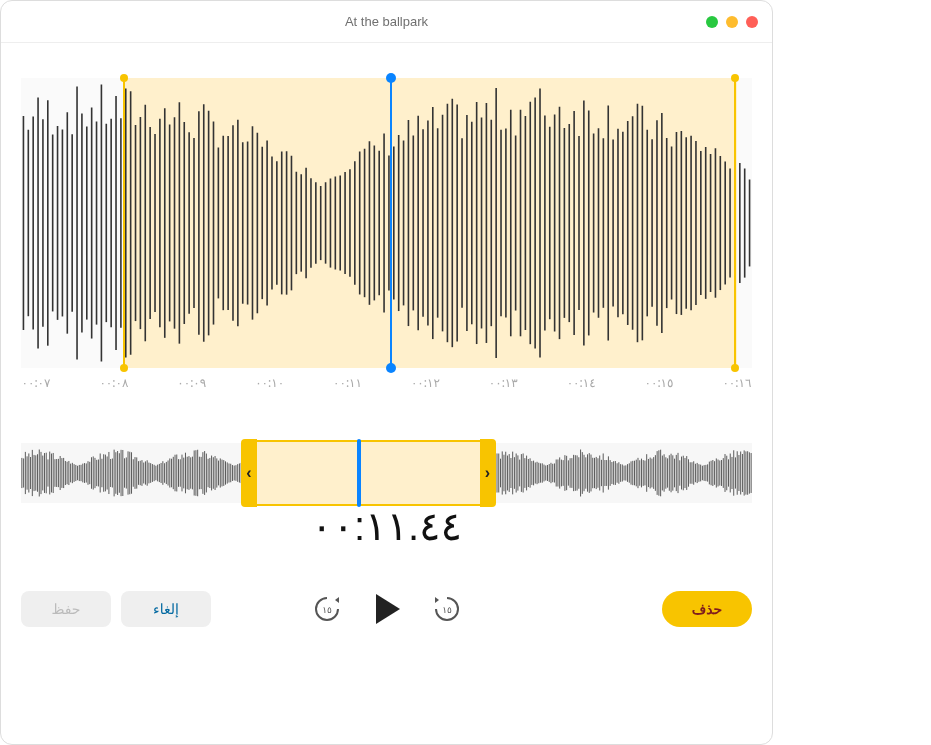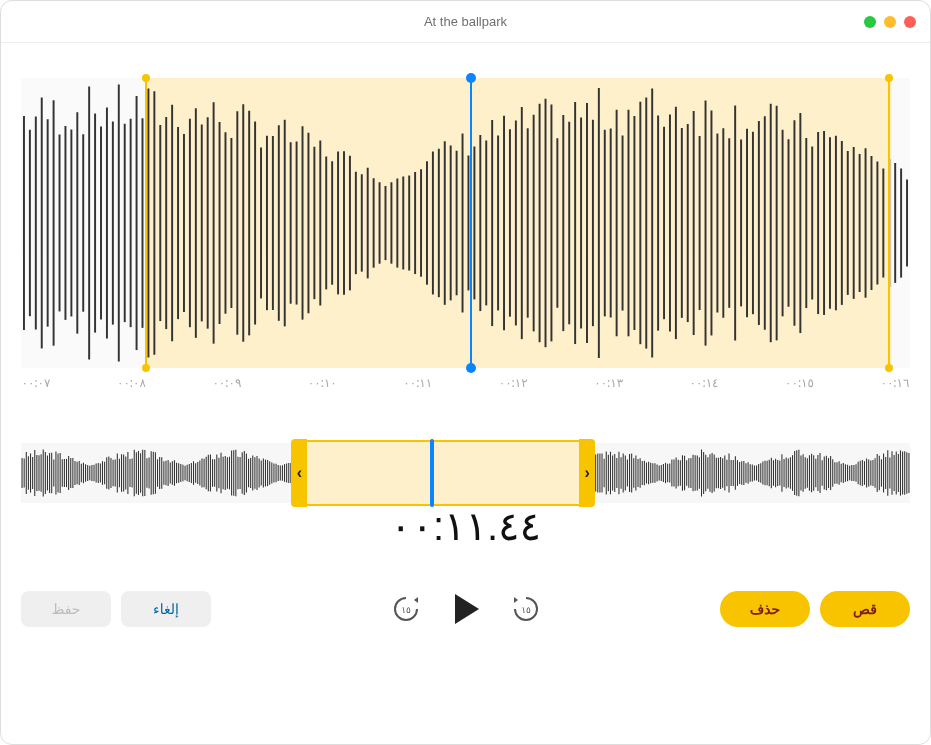--- a/index.html
+++ b/index.html
@@ -1,17 +1,17 @@
 <!DOCTYPE html>
 <html><head>
 <meta charset="utf-8">
 <style>
   * { margin: 0; padding: 0; box-sizing: border-box; }
   body { font-family: -apple-system, "Helvetica Neue", Arial, sans-serif; background: #fff; width: 931px; height: 745px; overflow: hidden; }
-  .window { width: 931px; height: 745px; background: #fff; border-radius: 12px; border: 1px solid #ddd; overflow: hidden; position: relative; }
+  .window { width: 773px; height: 745px; background: #fff; border-radius: 12px; border: 1px solid #ddd; overflow: hidden; position: relative; }
   .titlebar { height: 42px; display: flex; align-items: center; justify-content: center; position: relative; border-bottom: 1px solid #eee; }
   .traffic { position: absolute; right: 14px; top: 0; height: 42px; display: flex; align-items: center; gap: 8px; flex-direction: row-reverse; }
   .traffic span { width: 12px; height: 12px; border-radius: 50%; display: inline-block; }
   .tl-close { background: #ff5f57; }
   .tl-min   { background: #febc2e; }
   .tl-zoom  { background: #28c840; }
   .title { font-size: 13px; color: #707070; }
 
   .content { padding: 35px 20px 20px 20px; }
 
@@ -680,21 +680,20 @@
       </div>
       <div class="ov-play-line" id="ov-play" style="left: 46%;"></div>
     </div>
 
 
     <div class="time-display">٠٠:١١.٤٤</div>
 
     <div class="controls">
 
       <div class="controls-right">
-        <button class="btn btn-yellow">قص</button>
         <button class="btn btn-yellow">حذف</button>
       </div>
 
       <div class="playback">
         <button class="icon-btn">
           <svg width="30" height="30" viewBox="0 0 30 30">
             <path d="M15 4 A11 11 0 1 0 26 15" fill="none" stroke="#555" stroke-width="2"></path>
             <path d="M23 6 L27 3 L27 9 Z" fill="#555"></path>
             <text x="15" y="19" font-size="9" text-anchor="middle" fill="#555">١٥</text>
           </svg>

